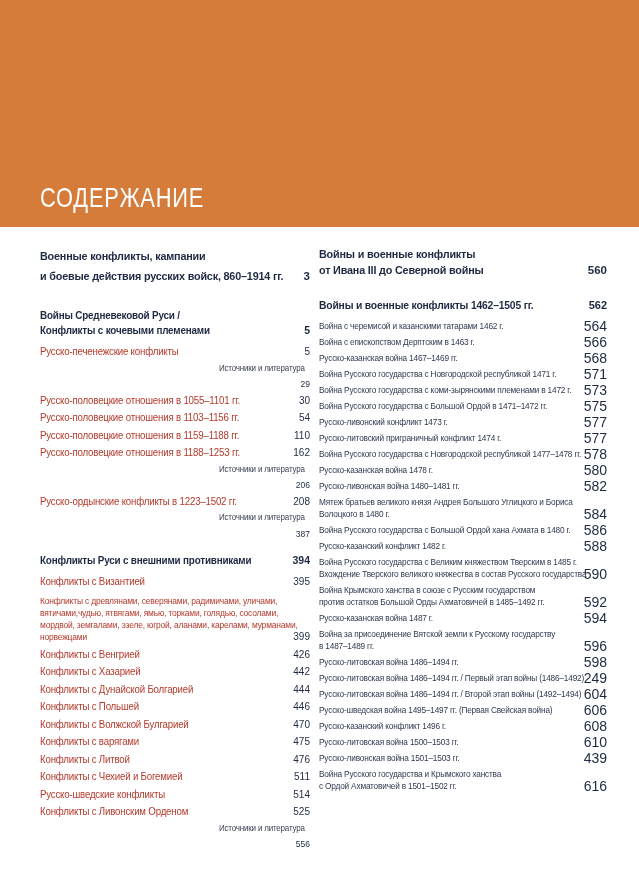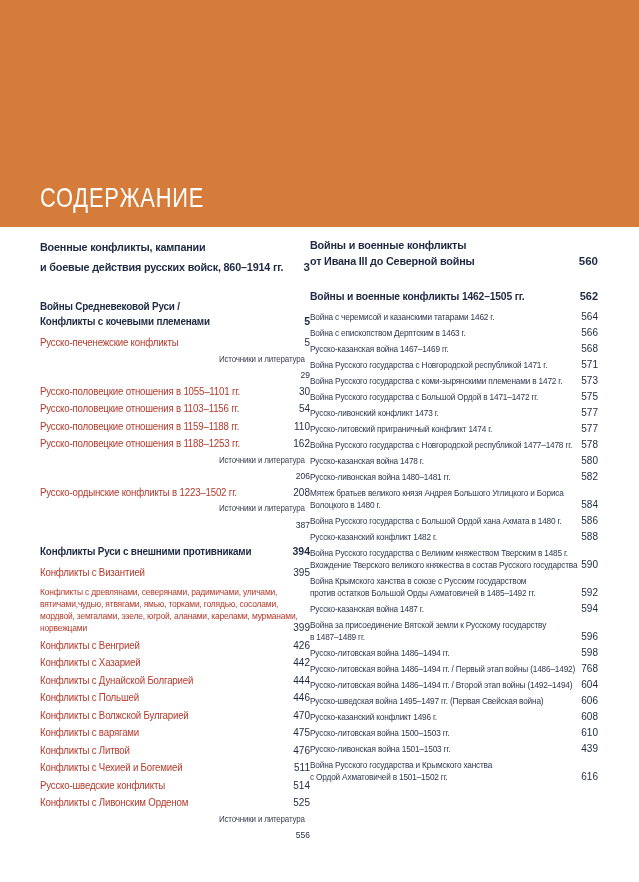--- a/index.html
+++ b/index.html
@@ -12,21 +12,21 @@
     height:227px;background:var(--accent-orange,#d67c3a);position:relative;
   }
   .hero h1{
     position:absolute;left:40px;bottom:13px;margin:0;
     color:var(--title-color,#ffffff);
     font-size:28px;font-weight:500;letter-spacing:1px;
     transform:scaleX(0.78);transform-origin:left bottom;
     white-space:nowrap;
   }
   .main{
-    display:flex;padding:8px 32px 0 40px;
+    display:flex;gap:9px;padding:17px 32px 0 40px;
     box-sizing:border-box;width:639px;
   }
   .col{display:flex;flex-direction:column;}
   .col-left{width:270px;}
   .col-right{width:288px;}
   .row{
     display:flex;align-items:flex-end;justify-content:space-between;gap:6px;
   }
   .row .t{
     flex:1;min-width:0;white-space:nowrap;
@@ -55,21 +55,21 @@
   .col-left .entry-small .p{font-size:10px;line-height:12px;}
   
   .col-right .title{margin:2px 0 12px;}
   .col-right .title .t{font-size:11.5px;font-weight:700;line-height:16px;color:var(--heading-navy,#1e2942);}
   .col-right .title .p{font-size:11.5px;font-weight:700;line-height:16px;}
   .col-right .section{margin:8px 0 8px;}
   .col-right .section .t{font-size:11px;font-weight:700;line-height:14px;color:var(--heading-navy,#1e2942);}
   .col-right .section .p{font-size:11px;font-weight:700;line-height:14px;}
   .col-right .entry{margin:0 0 4px;}
   .col-right .entry .t{font-size:8.8px;line-height:12px;color:var(--entry-dark,#2f3950);}
-  .col-right .entry .p{font-size:10px;line-height:12px;margin-left:27px;}
+  .col-right .entry .p{font-size:14px;line-height:12px;margin-left:27px;}
 </style>
 </head>
 <body>
 
 <div class="hero">
   <h1>СОДЕРЖАНИЕ</h1>
 </div>
 
 <div class="main">
   <div class="col col-left">
@@ -254,21 +254,21 @@
       <div class="row entry">
         <span class="t">Война за присоединение Вятской земли к Русскому государству<br>в 1487–1489 гг.</span>
         <span class="p">596</span>
       </div>
       <div class="row entry">
         <span class="t">Русско-литовская война 1486–1494 гг.</span>
         <span class="p">598</span>
       </div>
       <div class="row entry">
         <span class="t">Русско-литовская война 1486–1494 гг. / Первый этап войны (1486–1492)</span>
-        <span class="p">768</span>
+        <span class="p">249</span>
       </div>
       <div class="row entry">
         <span class="t">Русско-литовская война 1486–1494 гг. / Второй этап войны (1492–1494)</span>
         <span class="p">604</span>
       </div>
       <div class="row entry">
         <span class="t">Русско-шведская война 1495–1497 гг. (Первая Свейская война)</span>
         <span class="p">606</span>
       </div>
       <div class="row entry">

